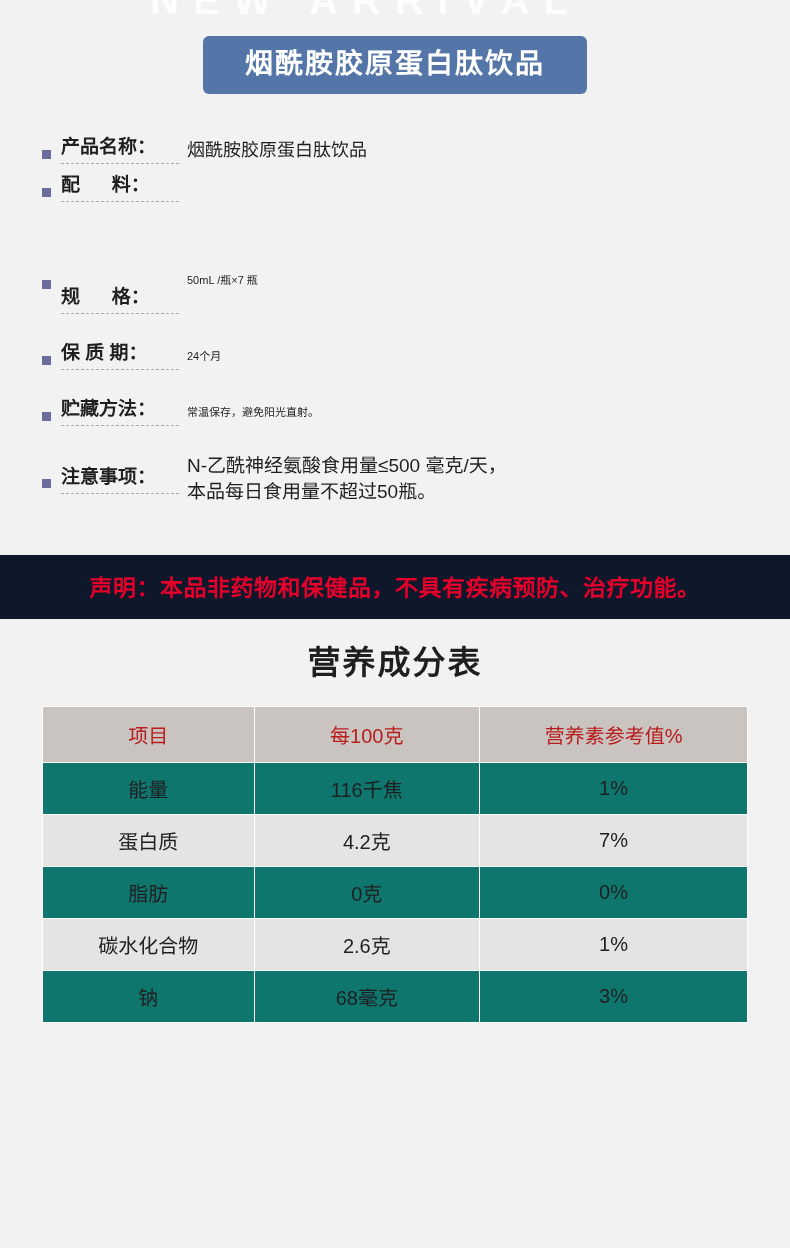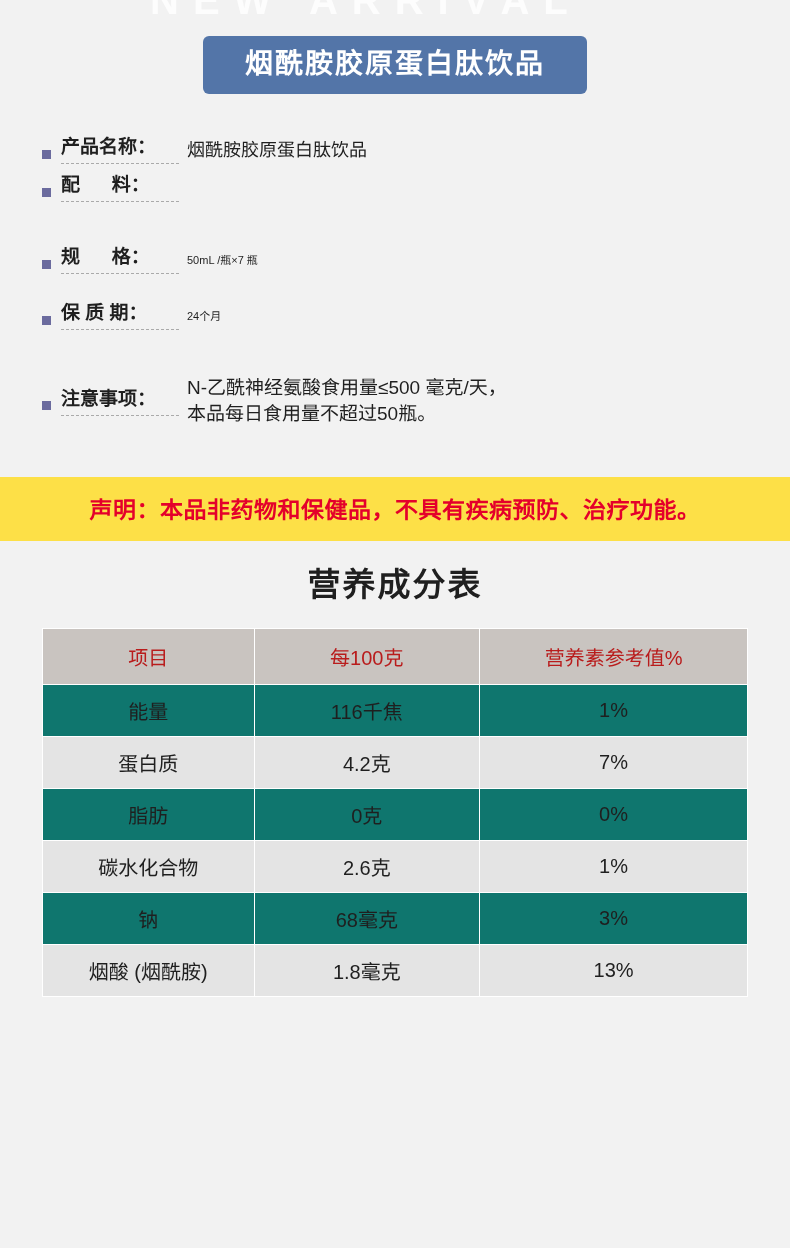--- a/index.html
+++ b/index.html
@@ -78,40 +78,40 @@
     flex: 0 0 auto;
     font-size: 19px;
     font-weight: bold;
     color: #1f1f1f;
     border-bottom: 1px dashed #aaaaaa;
     padding-bottom: 3px;
     line-height: 26px;
     white-space: pre;
   }
   .label-name   { width: 118px; }
-  .label-spec   { width: 118px; }
+  .label-spec   { width: 118px; margin-top: 40px; }
   .label-wide   { width: 118px; }
   .value-cell {
     font-size: 18px;
     color: #1f1f1f;
     line-height: 26px;
     padding-left: 8px;
     padding-top: 1px;
   }
   .value-cell.small { font-size: 11px; }
   .value-cell.bold  { font-weight: normal; font-size: 19px; }
   .value-multiline { white-space: pre-line; }
 
   .gap-lg { height: 34px; }
   .gap-md { height: 18px; }
 
   
   .statement {
     margin: 50px 0 0 0;
-    background: #fde047;
+    background: #0f172a;
     padding: 14px 0 16px 0;
     text-align: center;
   }
   .statement-text {
     color: #e4002b;
     font-size: 23px;
     font-weight: bold;
     letter-spacing: 0.5px;
   }
 
@@ -195,20 +195,25 @@
   <div class="gap-md"></div>
 
   <div class="info-row">
     <span class="bullet"></span>
     <span class="label-cell label-wide">保 质 期：</span>
     <span class="value-cell small">24个月</span>
   </div>
 
   <div class="gap-md"></div>
 
+  <div class="info-row">
+    <span class="bullet"></span>
+    <span class="label-cell label-wide">贮藏方法：</span>
+    <span class="value-cell small">常温保存，避免阳光直射。</span>
+  </div>
 
   <div class="gap-md"></div>
 
   <div class="info-row">
     <span class="bullet"></span>
     <span class="label-cell label-wide">注意事项：</span>
     <span class="value-cell bold value-multiline">N-乙酰神经氨酸食用量≤500 毫克/天，
 本品每日食用量不超过50瓶。</span>
   </div>
 
@@ -253,22 +258,17 @@
       <tr>
         <td>碳水化合物</td>
         <td>2.6克</td>
         <td>1%</td>
       </tr>
       <tr>
         <td>钠</td>
         <td>68毫克</td>
         <td>3%</td>
       </tr>
-      <tr>
-        <td>烟酸 (烟酰胺)</td>
-        <td>1.8毫克</td>
-        <td>13%</td>
-      </tr>
     </tbody>
   </table>
 </div>
 
 <div class="bottom-pad"></div>
 
 </body></html>

